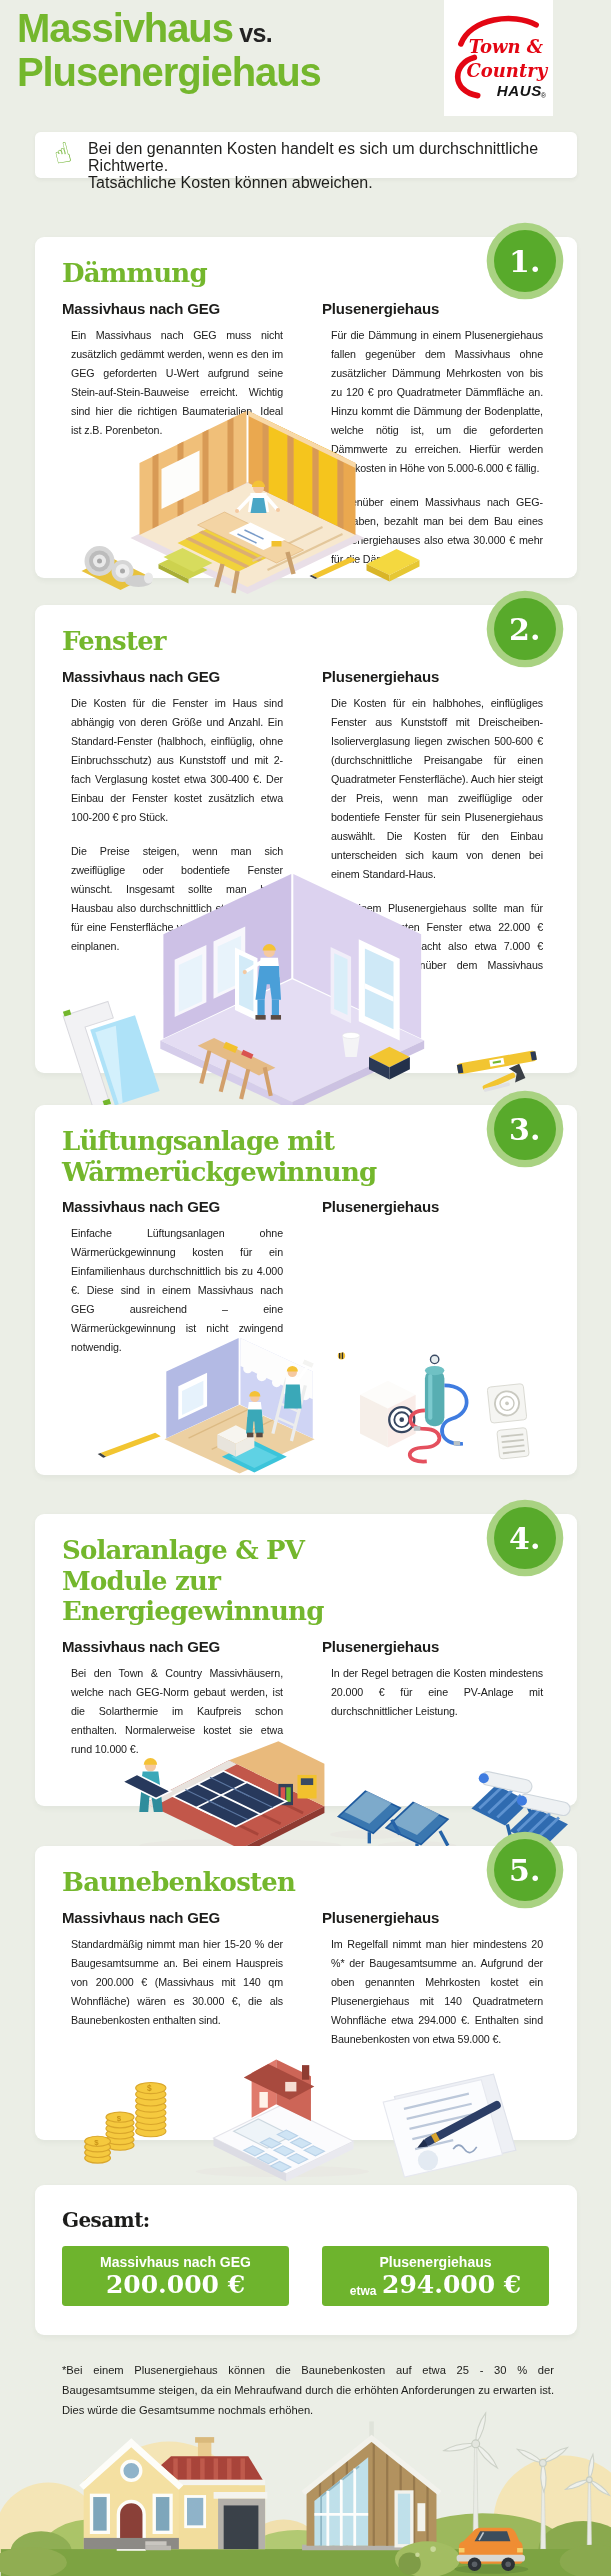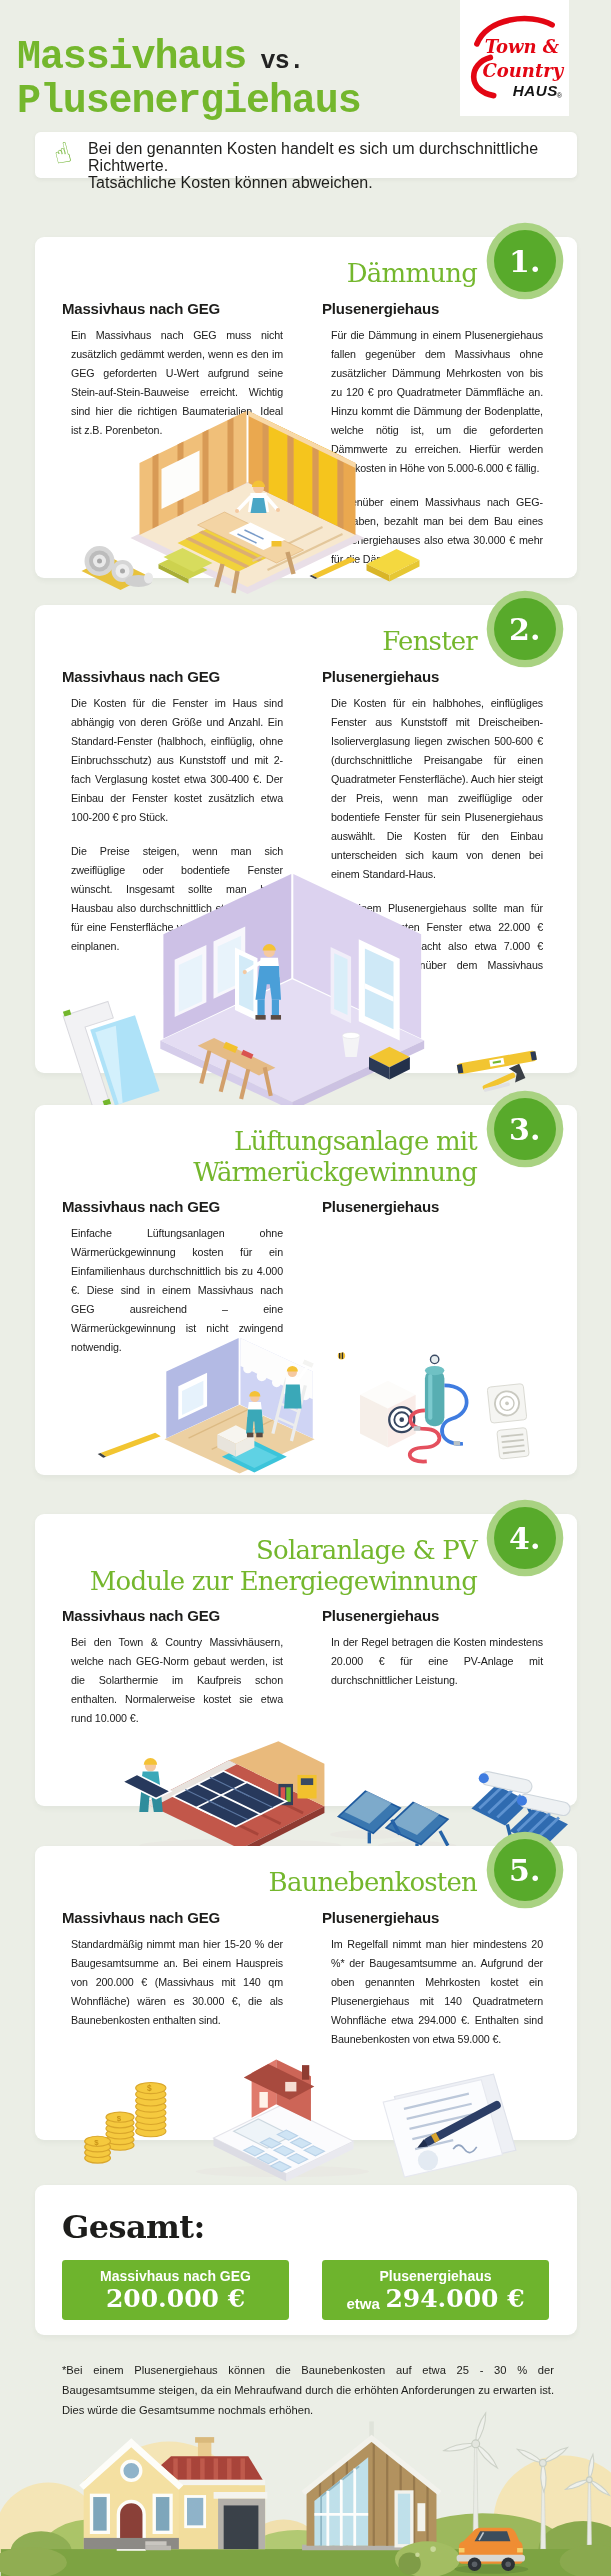--- a/index.html
+++ b/index.html
@@ -4,26 +4,26 @@
 <style>
   html,body{margin:0;padding:0;}
   body{
     width:612px;height:2576px;position:relative;overflow:hidden;
     background:#ebeee6;
     font-family:"Liberation Sans",sans-serif;color:#1d1d1b;
   }
   
   .h1{
     position:absolute;left:17px;top:5.6px;z-index:2;
-    font-family:Liberation Mono, monospace;font-weight:700;
-    font-size:40px;line-height:1.1;letter-spacing:-1.1px;color:#74b72d;margin-top:30px;
+    font-family:Liberation Sans, sans-serif;font-weight:700;
+    font-size:40px;line-height:1.1;letter-spacing:-1.1px;color:#74b72d;
   }
   .h1 .vs{color:#232323;font-size:25px;letter-spacing:-0.6px;}
   .logo{
-    position:absolute;left:460px;top:0;width:109px;height:116px;
+    position:absolute;left:444px;top:0;width:109px;height:116px;
     background:#ffffff;z-index:1;
   }
   .lt{font-family:"DejaVu Serif",serif;font-style:italic;font-weight:700;font-size:32px;fill:#e30613;}
   .lh{font-family:"Liberation Sans",sans-serif;font-style:italic;font-weight:700;font-size:27px;fill:#141414;letter-spacing:1px;}
   .lr{font-family:"Liberation Sans",sans-serif;font-size:13px;fill:#141414;}
   .note{
     position:absolute;left:35px;top:132px;width:542px;height:46px;
     background:#fff;border-radius:5.6px;box-shadow:0 1.7px 4.5px rgba(60,70,50,.06);
     display:flex;align-items:center;
   }
@@ -43,50 +43,50 @@
   .c4{top:1514px;height:292px;}
   .c5{top:1846px;height:294px;}
   .badge{
     position:absolute;top:-6.7px;right:21.3px;width:62px;height:62px;border-radius:50%;
     background:#58aa2b;box-shadow:0 0 0 7.3px #a9d282;color:#fff;
     font-family:"DejaVu Serif",serif;font-weight:700;font-size:30px;
     display:flex;align-items:center;justify-content:center;z-index:3;
   }
   .card h2{
     margin:21.3px 0 11.2px 27px;max-width:415px;
-    font-family:"DejaVu Serif",serif;font-weight:400;font-size:26px;
-    line-height:1.17;letter-spacing:-0.8px;color:#74b72d;text-align:right;
+    font-family:"DejaVu Serif",serif;font-weight:700;font-size:26px;
+    line-height:1.17;letter-spacing:-0.8px;color:#74b72d;
   }
   .card h2 span{display:block;}
   .cols{display:flex;gap:30px;padding:0 25px 0 27px;}
   .col{width:231px;}
   .col h3{margin:0 0 6.7px;font-size:15px;letter-spacing:-0.2px;color:#1d1d1b;}
   .col p{margin:9px;font-size:10.7px;line-height:19px;text-align:justify;color:#202020;letter-spacing:-0.1px;}
   .col p + p{margin-top:15px;}
   .illo{position:absolute;}
   .illo svg{overflow:visible;display:block;}
   .i1{left:15.7px;top:173px;width:393px;height:185px;}
   .i2{left:14.6px;top:273px;width:505px;height:225px;}
   .i3{left:20px;top:228px;width:522px;height:146px;}
   .i4{left:20px;top:179px;width:522px;height:156px;}
   .i5{left:31px;top:162px;width:472px;height:168px;}
   
   .ctotal{top:2185px;height:150px;}
   .gesamt{
     margin:22.5px 0 14.6px 27px;font-family:"DejaVu Serif",serif;font-weight:700;
-    font-size:32px;letter-spacing:-0.6px;color:#1d1d1b;
+    font-size:20px;letter-spacing:-0.6px;color:#1d1d1b;
   }
   .boxes{display:flex;gap:33px;padding:0 25px 0 27px;}
   .gbox{
     width:227px;height:60px;border-radius:3.4px;background:#6eb42d;color:#fff;
     display:flex;flex-direction:column;align-items:center;justify-content:center;gap:1.1px;
   }
   .gbox .lbl{font-weight:700;font-size:14px;}
   .gbox .row{display:flex;align-items:flex-end;gap:5.6px;}
-  .gbox .etwa{font-weight:700;font-size:15px;}
+  .gbox .etwa{font-weight:700;font-size:12px;}
   .gbox .val{font-family:"DejaVu Serif",serif;font-weight:700;font-size:25px;line-height:1.05;}
   .footnote{
     position:absolute;left:62px;top:2360px;width:492px;
     font-size:11.2px;line-height:20px;text-align:justify;color:#1d1d1b;
   }
   .footer{position:absolute;left:0;top:2408px;width:612px;height:168px;}
 </style>
 </head>
 <body>
 

